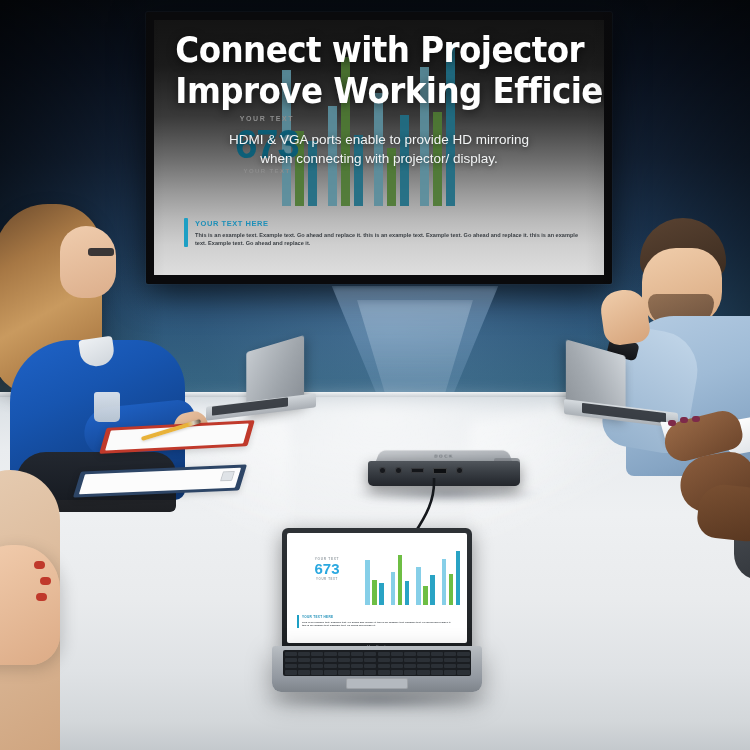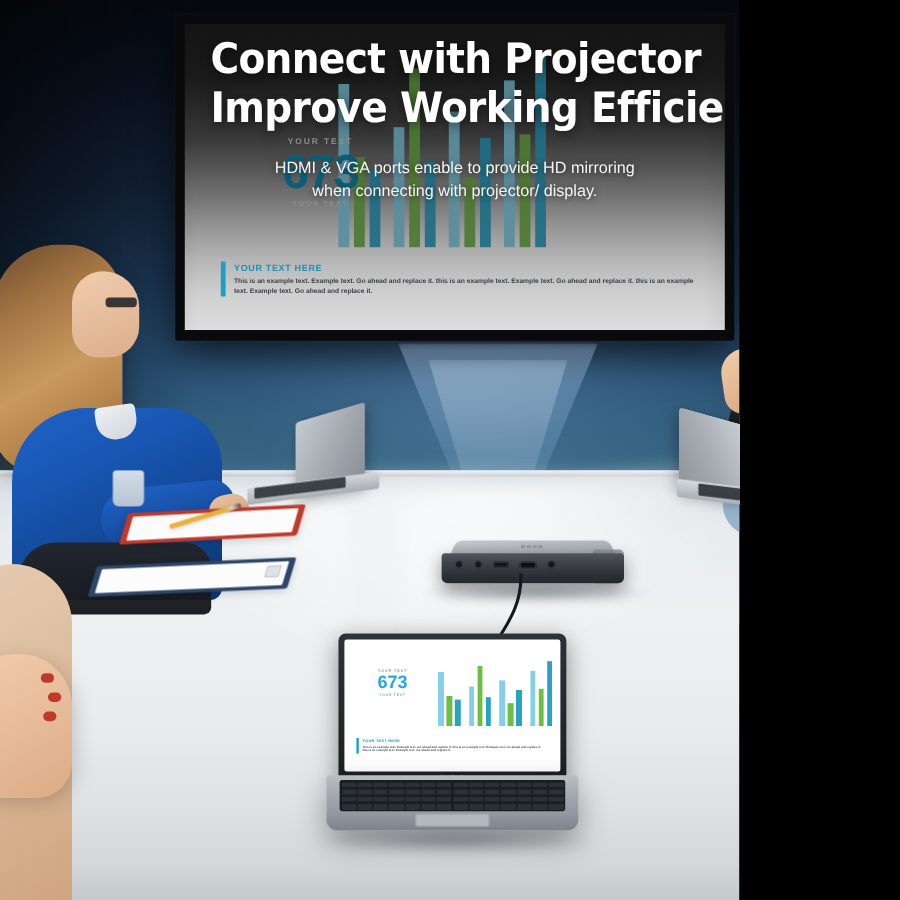--- a/index.html
+++ b/index.html
@@ -3,21 +3,21 @@
 <meta charset="utf-8">
 <title>Connect with Projector</title>
 <style>
   html,body{margin:0;padding:0;background:#000;}
   body{
     font-family:"Liberation Sans", sans-serif;
     -webkit-font-smoothing:antialiased;
   }
   #scene{
     position:relative;
-    width:616px;height:750px;
+    width:750px;height:750px;
     overflow:hidden;
     background:#0b1420;
   }
 
   
   .wall{
     position:absolute;left:0;top:0;width:750px;height:520px;
     background:
       radial-gradient(ellipse 420px 230px at 390px 330px, rgba(110,150,190,0.33) 0%, rgba(70,105,145,0.12) 45%, rgba(0,0,0,0) 72%),
       linear-gradient(180deg,

